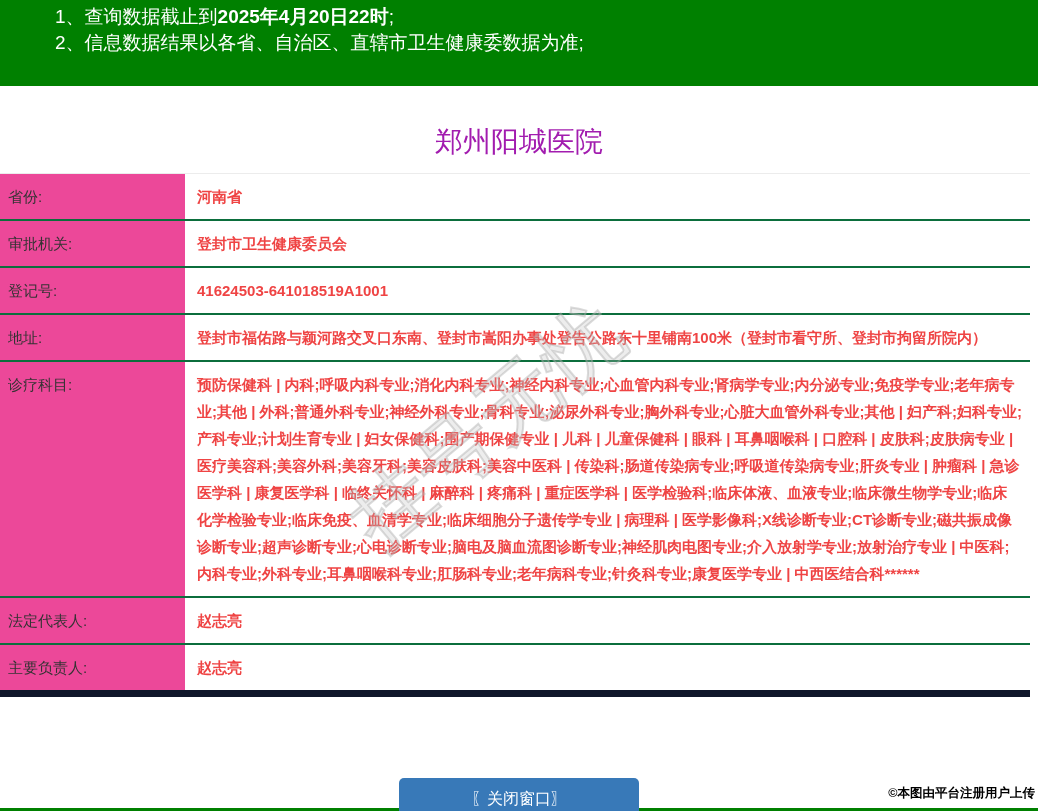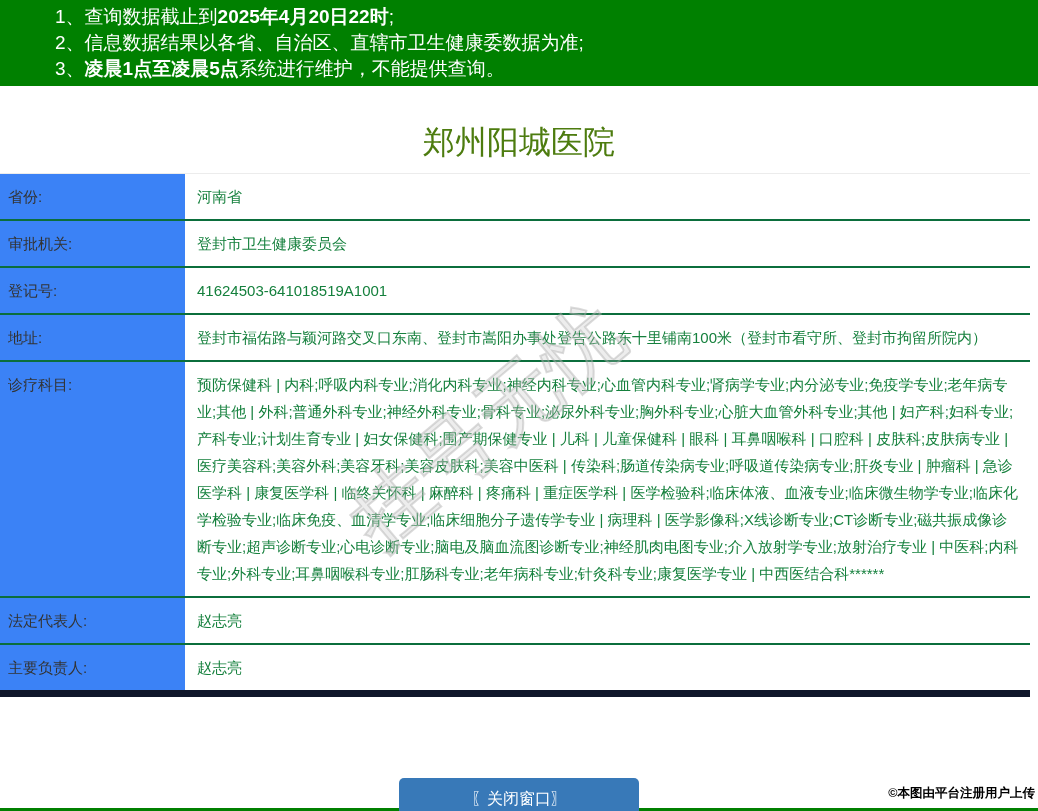--- a/index.html
+++ b/index.html
@@ -24,48 +24,49 @@
     white-space: nowrap;
   }
   .notice-line .b { font-weight: bold; }
 
   
   .page-title {
     margin-top: 25px;
     height: 62px;
     line-height: 62px;
     text-align: center;
-    font-size: 32px;
+    font-size: 28px;
     font-weight: 400;
-    color: #4d7c0f;
+    color: #a21caf;
   }
 
   
   .info-table {
     width: 1030px;
     border-top: 1px solid #ececec;
   }
   .row {
     display: flex;
     border-bottom: 2px solid #0b6e3c;
     align-items: stretch;
   }
   .row.last { border-bottom: 7px solid #0f172a; }
   .cell { padding: 9px 8px; font-size: 15px; line-height: 27px; }
   .cell.label {
     width: 185px;
     flex: 0 0 185px;
-    background: #3b82f6;
+    background: #ec4899;
     color: #333;
   }
   .cell.value {
     flex: 1;
     padding-left: 12px;
-    color: #15803d;
+    color: #ef4444;
     word-break: break-all;
+    font-weight: bold;
   }
 
   
   .watermark {
     position: absolute;
     left: 362px;
     top: 478px;
     transform: rotate(-40deg);
     transform-origin: 0 50%;
     font-size: 80px;
@@ -119,23 +120,20 @@
 </head>
 <body>
 
 <div class="notice-bar">
   <div class="notice-line">
     <span>1、</span><span>查询数据截止到</span><span class="b">2025年4月20日22时</span><span>;</span>
   </div>
   <div class="notice-line">
     <span>2、</span><span>信息数据结果以各省、自治区、直辖市卫生健康委数据为准;</span><span class="b"></span><span></span>
   </div>
-  <div class="notice-line">
-    <span>3、</span><span></span><span class="b">凌晨1点至凌晨5点</span><span>系统进行维护，不能提供查询。</span>
-  </div>
 </div>
 
 <h1 class="page-title">郑州阳城医院</h1>
 
 <div class="info-table">
   <div class="row">
     <div class="cell label">省份:</div>
     <div class="cell value">河南省</div>
   </div>
   <div class="row">

